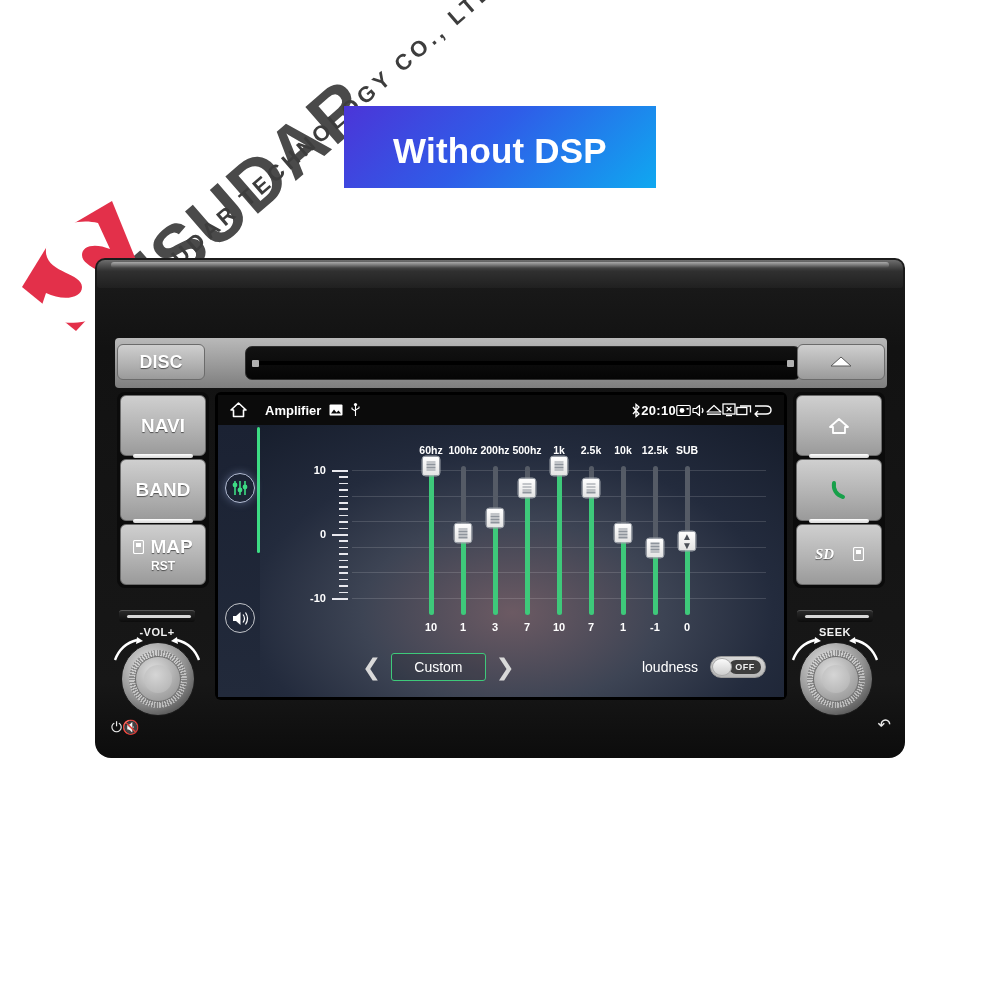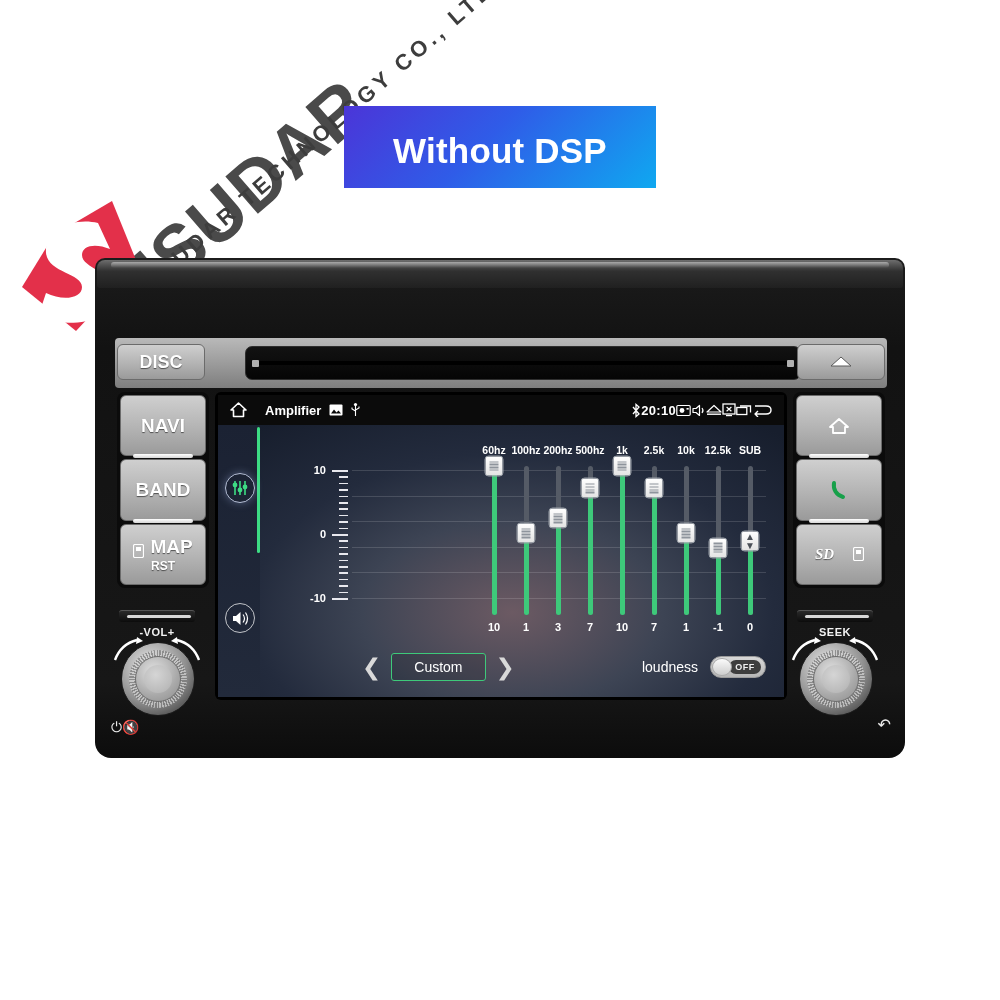--- a/index.html
+++ b/index.html
@@ -123,21 +123,21 @@
   }
   .keycol.left { left: 22px; top: 134px; height: 196px; }
   .keycol.right { right: 20px; top: 134px; height: 196px; }
   .keycol .hardkey { flex: 1; font-size: 19px; position: relative; }
   .keycol .hardkey::after {
     content: ""; position: absolute; left: 12px; right: 12px; bottom: -3px; height: 4px;
     background: linear-gradient(#ffffff,#d6d6d6); border-radius: 2px;
   }
   .keycol .hardkey:last-child::after { display: none; }
   .map-key { flex-direction: column !important; gap: 1px; }
-  .map-row { display: flex; align-items: flex-end; gap: 6px; }
+  .map-row { display: flex; align-items: center; gap: 6px; }
   .map-rst { font-size: 12px; }
   .sd-row { display: flex; align-items: center; gap: 8px; }
 
   
   .screen-bezel {
     position: absolute; left: 120px; top: 134px; right: 118px; bottom: 58px;
     background: #000; border-radius: 6px; padding: 3px;
   }
   .screen {
     position: relative; width: 100%; height: 100%;
@@ -177,21 +177,21 @@
 
   
   .eq-area { position: absolute; left: 42px; right: 0; top: 30px; bottom: 0; }
   .eq-grid {
     position: absolute; left: 92px; right: 18px; top: 45px; height: 128px;
   }
   .gridline { position: absolute; left: 0; right: 0; height: 1px; background: rgba(255,255,255,.14); }
 
   .bands {
     position: absolute; left: 92px; right: 18px; top: 18px; bottom: 62px;
-    display: flex; justify-content: flex-end;
+    display: flex; justify-content: center;
   }
   .band { width: 32px; position: relative; display: flex; flex-direction: column; align-items: center; }
   .band-label { color: #fff; font-size: 10.5px; font-weight: bold; height: 14px; line-height: 14px; }
   .band-track {
     position: relative; width: 5px; flex: 1; margin-top: 9px; margin-bottom: 2px;
     background: #555b66; border-radius: 3px;
   }
   .band-fill { position: absolute; left: 0; right: 0; bottom: 0; background: #3ec97a; border-radius: 3px; }
   .band-thumb {
     position: absolute; left: 50%; transform: translate(-50%, -50%);

